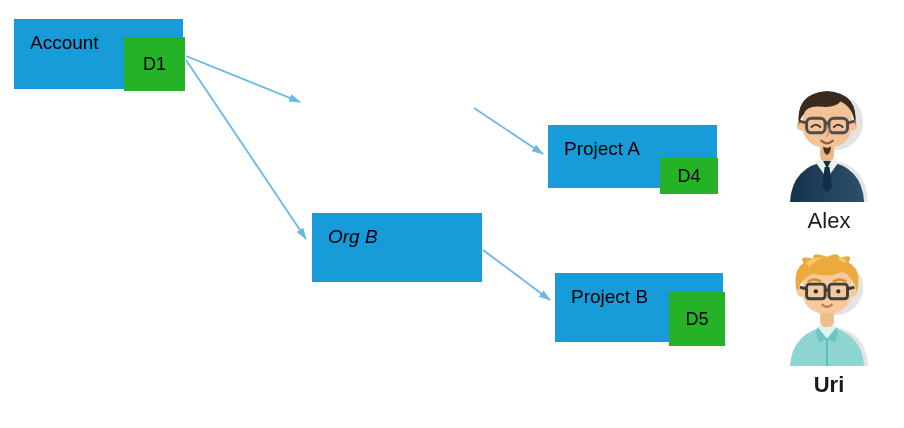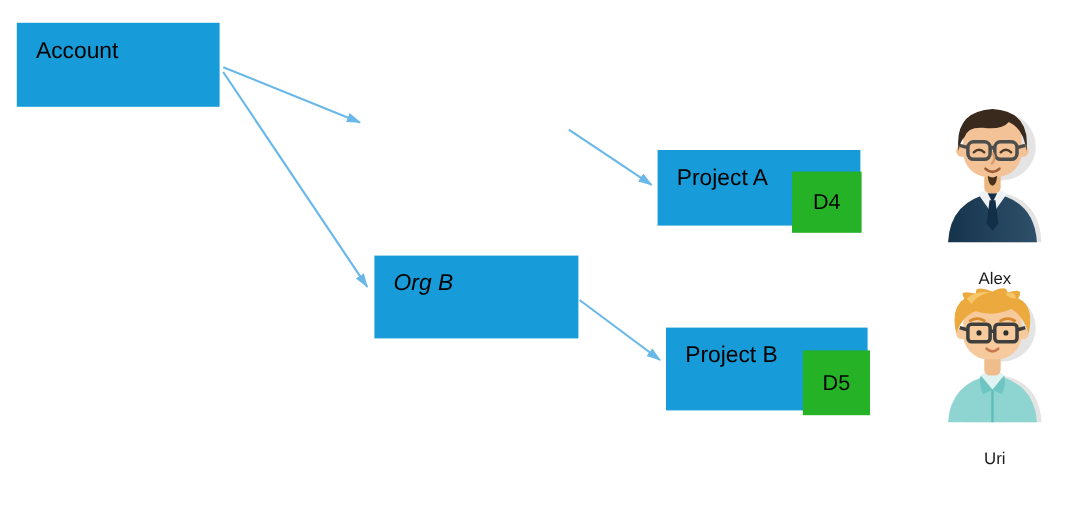--- a/index.html
+++ b/index.html
@@ -53,25 +53,25 @@
   #node-org-a    {left:306px;top:73px; width:167px;height:69px;}
   #node-project-a{left:548px;top:125px;width:169px;height:63px;text-decoration:underline;}
   #node-org-b    {left:312px;top:213px;width:170px;height:69px;font-style:italic;}
   #node-project-b{left:555px;top:273px;width:168px;height:69px;}
   .user{
     position:absolute;
     width:90px;
     text-align:center;
   }
   #user-alex{left:784px;top:87px;}
-  #user-uri {left:784px;top:237px;}
+  #user-uri {left:784px;top:251px;font-weight:bold;}
   .user-name{
     display:block;
-    margin-top:22px;
-    font-size:14px;
+    margin-top:6px;
+    font-size:22px;
     color:#1a1a1a;
   }
   .avatar{display:block;}
 </style>
 </head>
 <body>
 
 <div class="canvas">
 
   <svg class="edges-layer">
@@ -81,26 +81,27 @@
       </marker>
     </defs>
     <line class="edge" x1="186" y1="56" x2="300" y2="102" marker-end="url(#ah)"></line>
     <line class="edge" x1="186" y1="60" x2="306" y2="239" marker-end="url(#ah)"></line>
     <line class="edge" x1="474" y1="108" x2="543" y2="154" marker-end="url(#ah)"></line>
     <line class="edge" x1="483" y1="250" x2="550" y2="300" marker-end="url(#ah)"></line>
   </svg>
 
   <div class="node" id="node-account">
     <span class="node-label">Account</span>
+    <div class="badge" style="width:61px;height:54px;right:-2px;bottom:-2px;">D1</div>
   </div>
 
 
   <div class="node" id="node-project-a">
     <span class="node-label">Project A</span>
-    <div class="badge" style="width:58px;height:51px;right:-1px;bottom:-6px;text-align:center;">D4</div>
+    <div class="badge" style="width:58px;height:36px;right:-1px;bottom:-6px;text-align:center;">D4</div>
   </div>
 
   <div class="node" id="node-org-b">
     <span class="node-label">Org B</span>
   </div>
 
   <div class="node" id="node-project-b">
     <span class="node-label">Project B</span>
     <div class="badge" style="width:56px;height:54px;right:-2px;bottom:-4px;">D5</div>
   </div>

